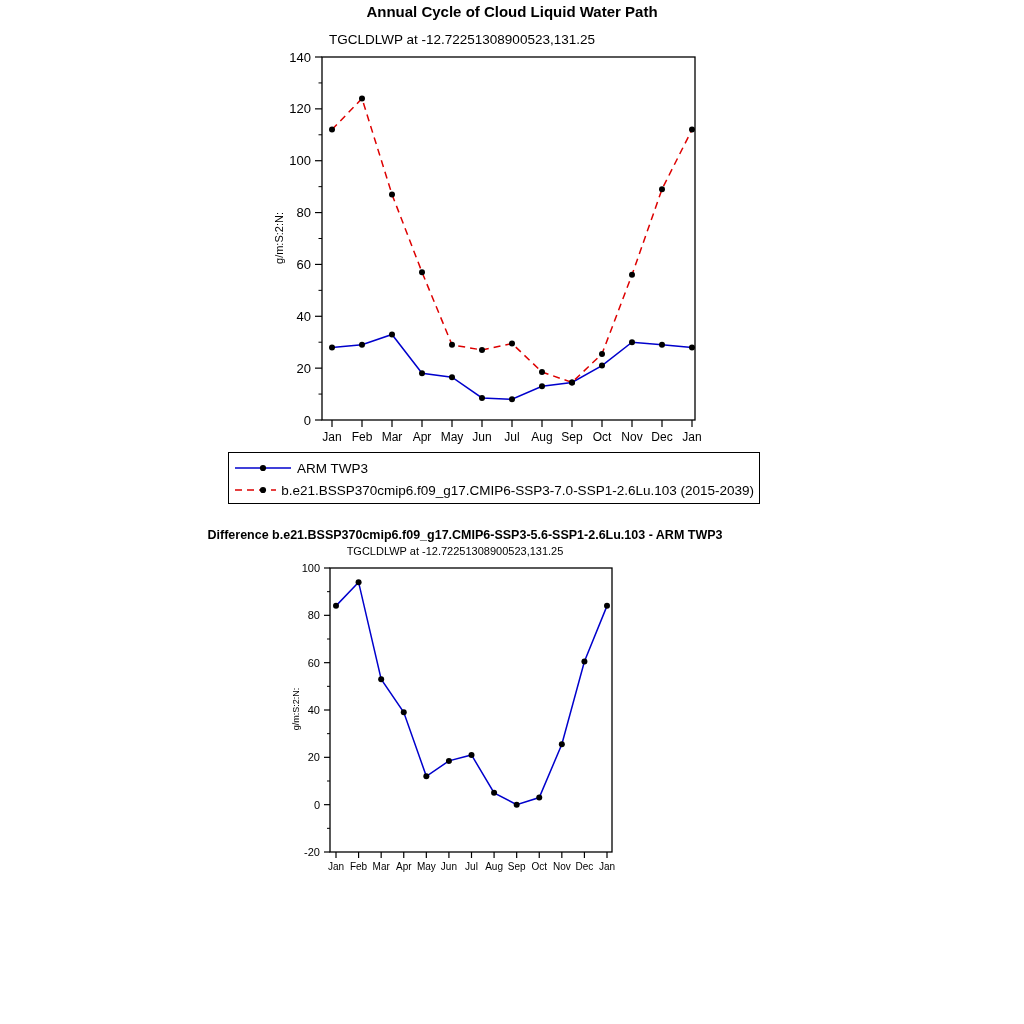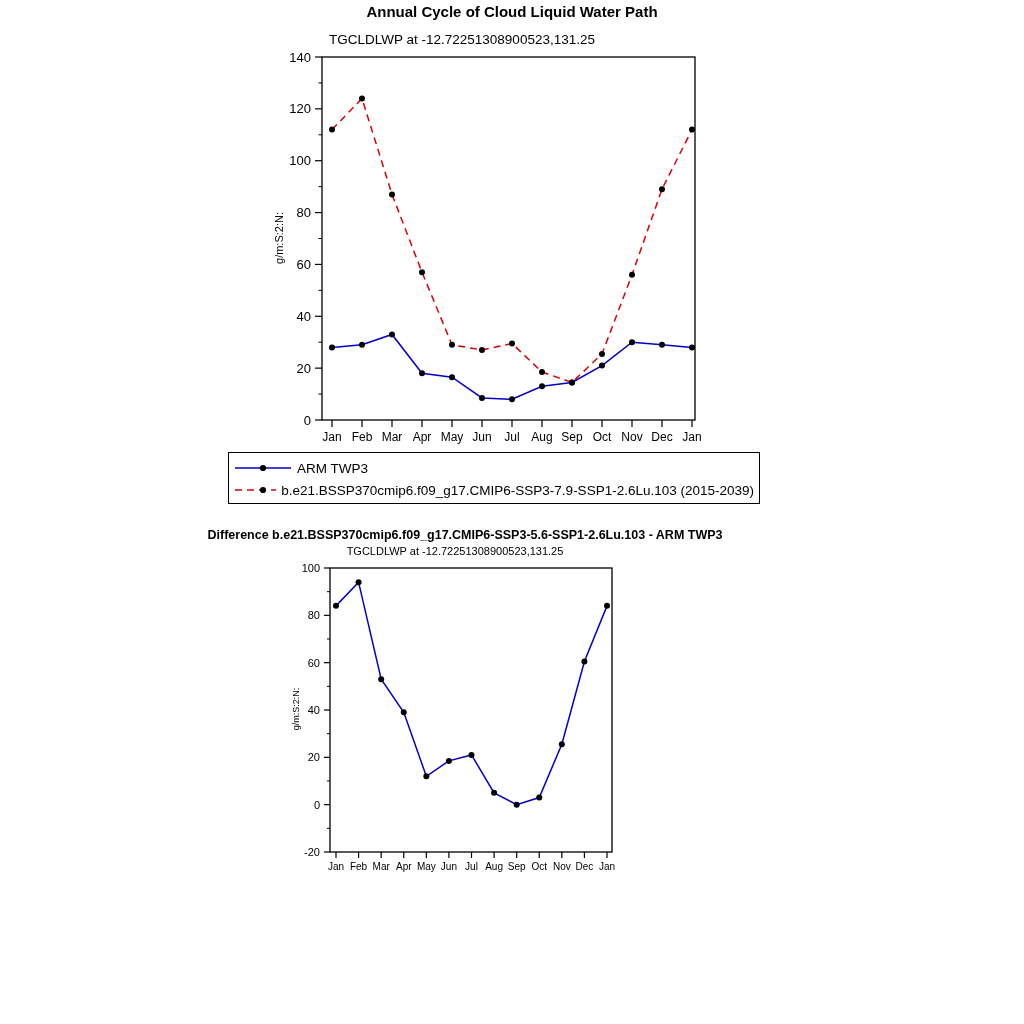--- a/index.html
+++ b/index.html
@@ -190,15 +190,15 @@
       <line x1="1" y1="6" x2="57" y2="6" stroke-width="1.5" stroke="#0000cc"></line>
       <circle cx="29" cy="6" r="3.1" fill="#000"></circle>
     </svg>
     <span class="legend-label">ARM TWP3</span>
   </div>
   <div class="legend-row">
     <svg width="58" height="12">
       <line x1="1" y1="6" x2="57" y2="6" stroke-width="1.5" stroke-dasharray="7,5" stroke="#dd0000"></line>
       <circle cx="29" cy="6" r="3.1" fill="#000"></circle>
     </svg>
-    <span class="legend-label">b.e21.BSSP370cmip6.f09_g17.CMIP6-SSP3-7.9-SSP1-2.6Lu.103 (2015-2039)</span>
+    <span class="legend-label">b.e21.BSSP370cmip6.f09_g17.CMIP6-SSP3-7.0-SSP1-2.6Lu.103 (2015-2039)</span>
   </div>
 </div>
 
 </body></html>

